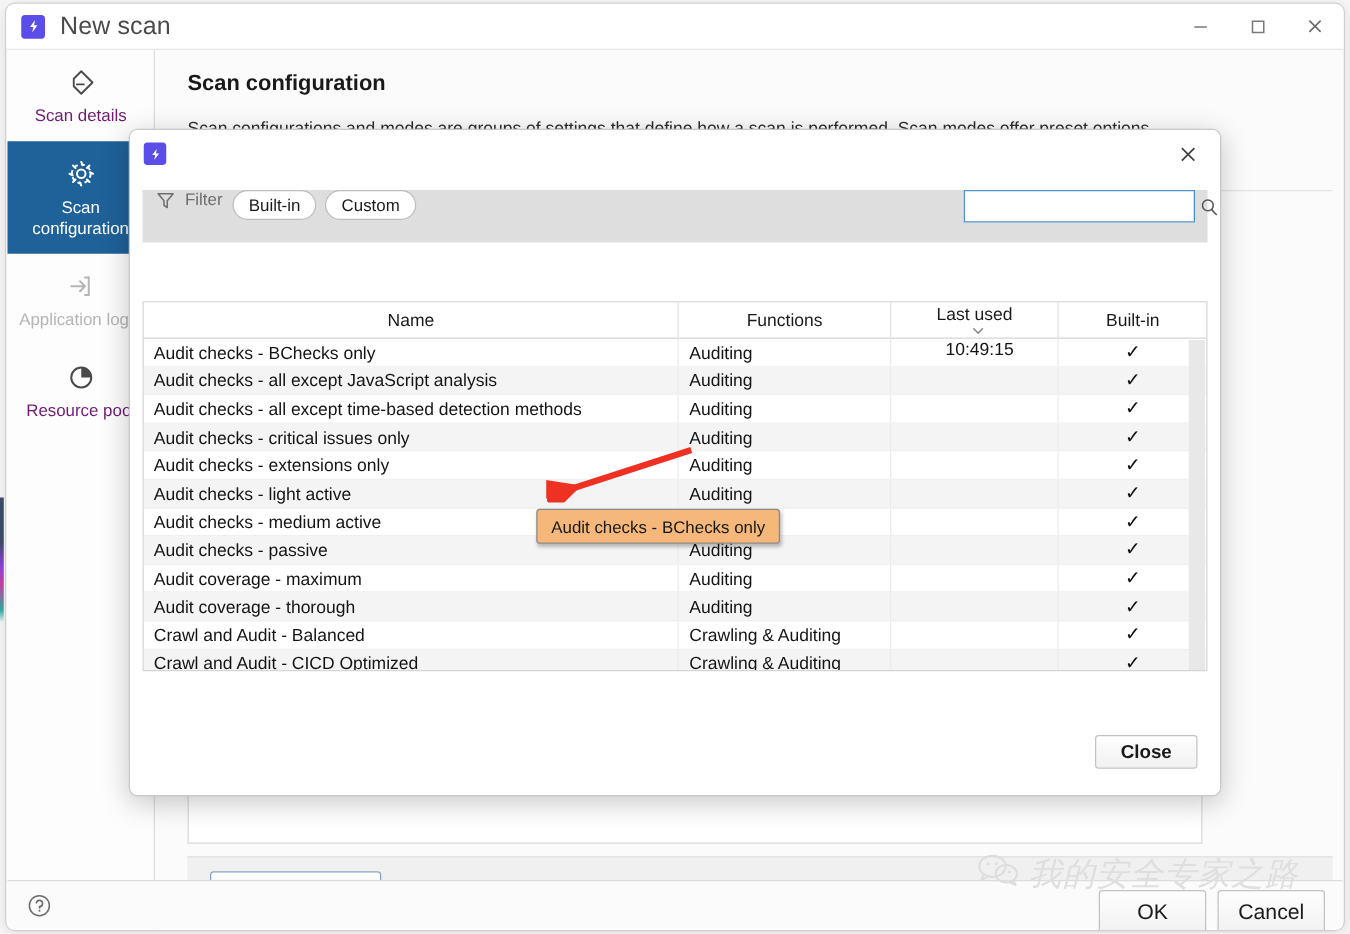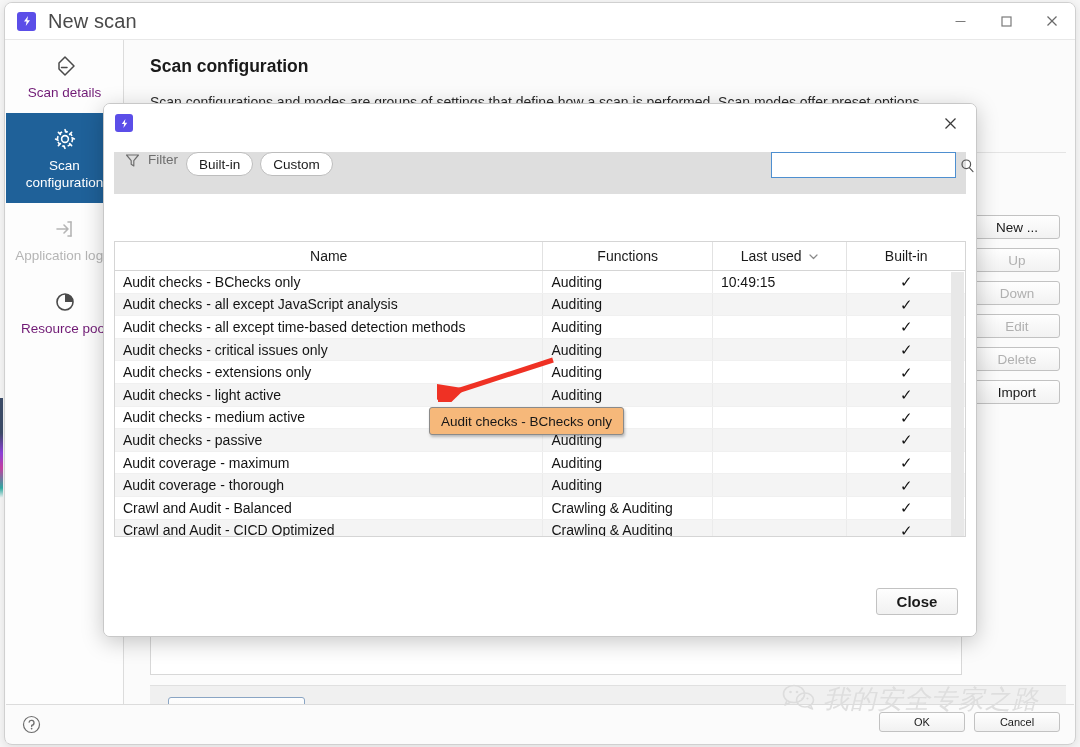--- a/index.html
+++ b/index.html
@@ -195,25 +195,25 @@
     position: absolute;
     left: 16px; top: 10px;
     width: 19px; height: 19px;
   }
   .bottom-btns {
     position: absolute;
     right: 14px; top: 7px;
     display: flex; gap: 9px;
   }
   .bbtn {
-    width: 86px; height: 20px;
+    width: 86px; height: 35px;
     border: 1px solid #c2c2c2;
     border-radius: 3px;
     background: linear-gradient(#fefefe,#f1f1f1);
-    font-size: 11px; color: #1a1a1a;
+    font-size: 17px; color: #1a1a1a;
     display: flex; align-items: center; justify-content: center;
     box-sizing: border-box;
   }
 
   
   .dialog {
     position: absolute;
     left: 103px; top: 103px;
     width: 874px; height: 534px;
     background: #ffffff;
@@ -317,21 +317,21 @@
     display: flex; align-items: center; justify-content: center;
     font-size: 14px; color: #1a1a1a;
     border-right: 1px solid #e2e2e2;
     box-sizing: border-box;
     height: 100%;
     position: relative;
   }
   .th:last-child { border-right: 0; }
   .col-name { width: 430px; }
   .col-func { width: 170px; }
-  .col-last { width: 135px; }
+  .col-last { width: 135px; flex-direction: column; }
   .col-built { width: 118px; }
 
   .sort-caret { margin-left: 6px; color: #888; display:flex; }
 
   .tbl-rows { position: relative; }
   .tr {
     display: flex;
     height: 22.6px;
     box-sizing: border-box;
     border-bottom: 1px solid #f0f0f0;
@@ -519,28 +519,20 @@
     </div>
 
     <div class="content-pane">
       <div class="page-title">Scan configuration</div>
       <div class="page-desc">Scan configurations and modes are groups of settings that define how a scan is performed. Scan modes offer preset options</div>
       <div class="page-desc2">urp</div>
 
       <div class="bg-divider"></div>
       <div class="bg-list-panel"></div>
 
-      <div class="side-buttons">
-        <div class="sbtn">New ...</div>
-        <div class="sbtn disabled">Up</div>
-        <div class="sbtn disabled">Down</div>
-        <div class="sbtn disabled">Edit</div>
-        <div class="sbtn disabled">Delete</div>
-        <div class="sbtn">Import</div>
-      </div>
 
       <div class="select-library-row">
         <div class="select-library-btn">Select from library</div>
       </div>
     </div>
 
     <div class="bottom-bar">
       <div class="help-icon">
         <svg width="19" height="19" viewBox="0 0 19 19">
           <circle cx="9.5" cy="9.5" r="8" fill="none" stroke="#6e6e6e" stroke-width="1.2"></circle>

